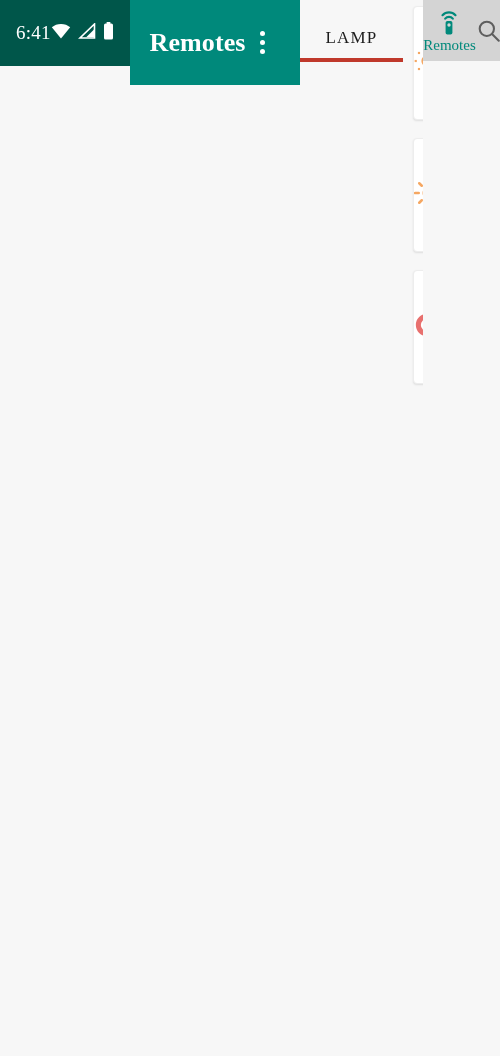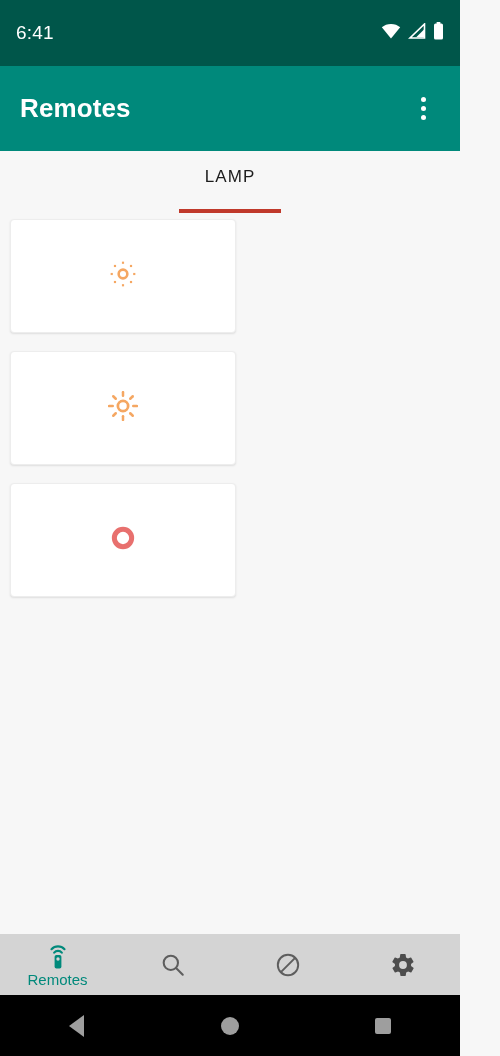--- a/index.html
+++ b/index.html
@@ -11,22 +11,22 @@
     height: 1056px;
     background: #f7f7f7;
     font-family: "Liberation Sans", sans-serif;
     overflow: hidden;
     position: relative;
   }
   .phone {
     width: 460px;
     height: 1056px;
     display: flex;
-    flex-direction: column;
     position: relative;
+    font-family: Liberation Serif, serif;
   }
 
   
   .status-bar {
     height: 66px;
     background: #00564a;
     display: flex;
     align-items: center;
     justify-content: space-between;
     padding: 0 16px;
@@ -84,21 +84,21 @@
     height: 62px;
     background: #f7f7f7;
     display: flex;
     align-items: flex-start;
     justify-content: center;
     flex: none;
     position: relative;
   }
   .tab {
     position: relative;
-    padding: 16px 26px 0 26px;
+    padding: 28px 26px 0 26px;
     box-sizing: border-box;
     height: 62px;
     cursor: pointer;
     text-align: center;
   }
   .tab-label {
     color: #1c1c1c;
     font-size: 17px;
     letter-spacing: 1.1px;
   }

